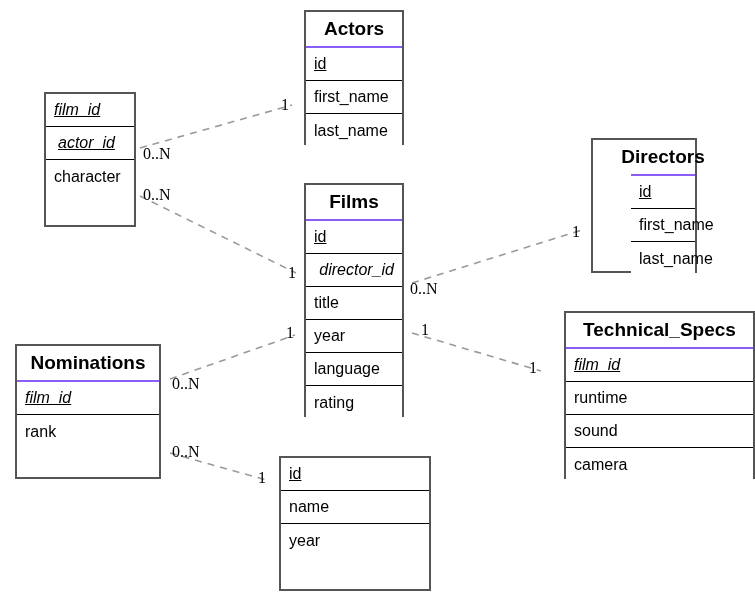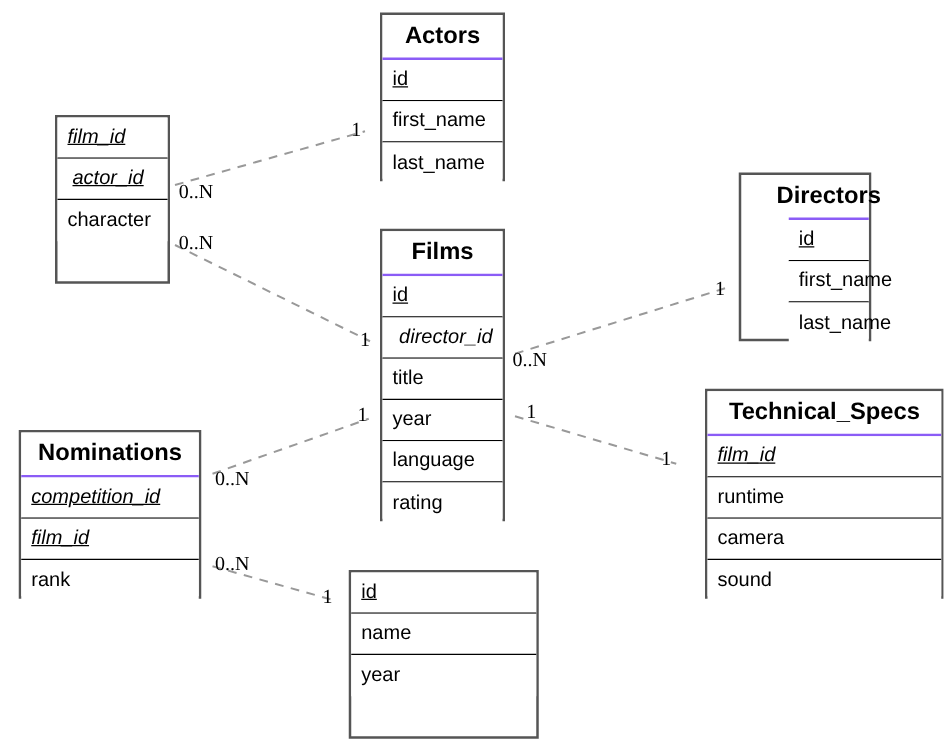--- a/index.html
+++ b/index.html
@@ -169,32 +169,29 @@
     </div>
     <div class="entity" style="left: 548px; top: 311px; width: 191px; height: 168px; border-color: rgb(85, 85, 85); margin-left: 16px;">
       <div class="entity-title" style="height: 36px;">Technical_Specs</div>
       <div class="attr key align-right" style="height: 33px;">
         <span class="attr-text">film_id</span>
       </div>
       <div class="attr plain align-right" style="height: 33px;">
         <span class="attr-text">runtime</span>
       </div>
       <div class="attr plain align-right" style="height: 33px;">
+        <span class="attr-text">sound</span>
+      </div>
+      <div class="attr plain align-right" style="height: 33px;">
         <span class="attr-text">camera</span>
-      </div>
-      <div class="attr plain align-right" style="height: 33px;">
-        <span class="attr-text">sound</span>
       </div>
     </div>
     <div class="entity" style="left: 15px; top: 344px; width: 146px; height: 135px; border-color: rgb(85, 85, 85);">
       <div class="entity-title" style="height: 36px;">Nominations</div>
       <div class="attr key align-right" style="height: 33px;">
-        <span class="attr-text">competition_id</span>
-      </div>
-      <div class="attr key align-right" style="height: 33px;">
         <span class="attr-text">film_id</span>
       </div>
       <div class="attr plain align-right" style="height: 33px;">
         <span class="attr-text">rank</span>
       </div>
     </div>
     <div class="entity" style="left: 279px; top: 456px; width: 152px; height: 135px; border-color: rgb(85, 85, 85);">
       <div class="attr pk align-right" style="height: 33px;">
         <span class="attr-text">id</span>
       </div>

